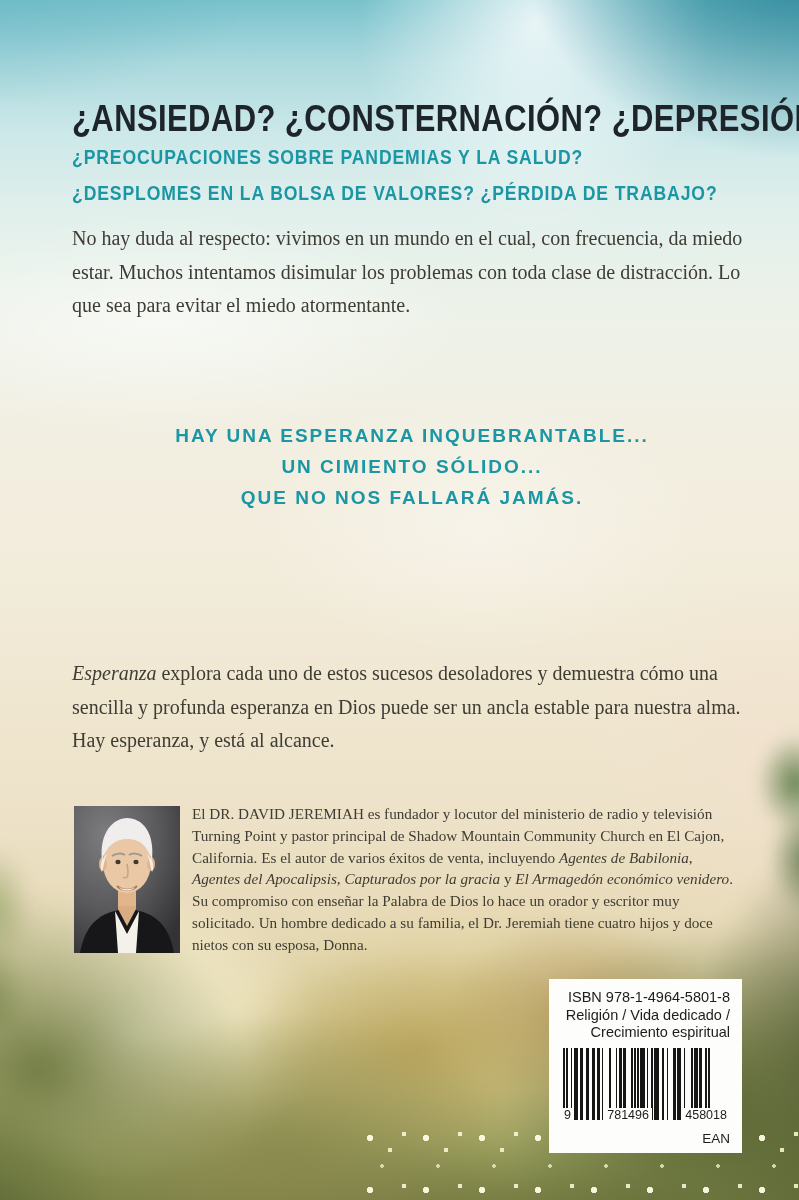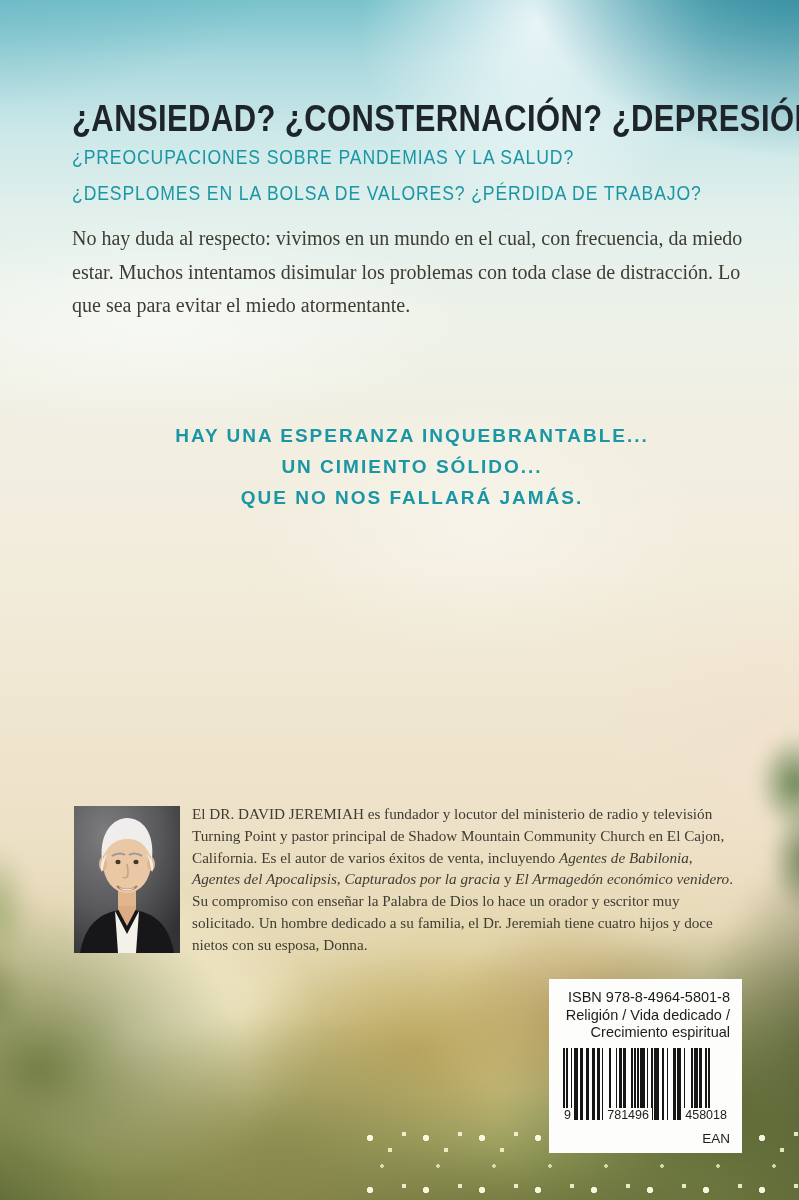--- a/index.html
+++ b/index.html
@@ -55,21 +55,21 @@
     background-size:56px 52px;
   }
   .content{position:absolute; inset:0;}
   .abs{position:absolute; left:72px; width:680px;}
   .headline{
     top:98px; font-family:"Liberation Sans", sans-serif; font-weight:bold;
     font-size:36px; letter-spacing:.5px; white-space:nowrap;
   }
   .squeeze{display:inline-block; transform:scaleX(.86); transform-origin:left center;}
   .subhead{
-    font-family:"Liberation Sans", sans-serif; font-weight:normal;
+    font-family:"Liberation Sans", sans-serif; font-weight:bold;
     font-size:20px; letter-spacing:1px; white-space:nowrap;
   }
   .squeeze2{display:inline-block; transform:scaleX(.88); transform-origin:left center;}
   .body-par{font-size:20px; line-height:33.5px;}
   .it{font-style:italic;}
   .teal-block{
     top:420px; text-align:center; font-family:"Liberation Sans", sans-serif;
     font-weight:bold; font-size:19px; letter-spacing:2px; line-height:31px;
   }
   .bio-photo{position:absolute; left:74px; top:806px; width:106px; height:147px;}
@@ -119,20 +119,21 @@
     <div class="abs body-par" style="top:222px; color:#3f3c34">No hay duda al respecto: vivimos en un mundo en el cual, con frecuencia, da miedo estar. Muchos intentamos disimular los problemas con toda clase de distracción. Lo que sea para evitar el miedo atormentante.</div>
 
 
     <div class="abs teal-block" style="color:#1b96a4">
       <div>HAY UNA ESPERANZA INQUEBRANTABLE...</div>
       <div>UN CIMIENTO SÓLIDO...</div>
       <div>QUE NO NOS FALLARÁ JAMÁS.</div>
     </div>
 
 
+    <div class="abs body-par" style="top:657px; color:#3f3c34"><span class="it">Esperanza</span><span> explora cada uno de estos sucesos desoladores y demuestra cómo una sencilla y profunda esperanza en Dios puede ser un ancla estable para nuestra alma. Hay esperanza, y está al alcance.</span></div>
 
     <div class="bio-photo">
       <svg width="106" height="147" viewBox="0 0 106 147" xmlns="http://www.w3.org/2000/svg">
         <defs>
           <radialGradient id="pbg" cx="30%" cy="20%" r="90%">
             <stop offset="0%" stop-color="#7d7d80"></stop>
             <stop offset="55%" stop-color="#5a5a5d"></stop>
             <stop offset="100%" stop-color="#333336"></stop>
           </radialGradient>
         </defs>
@@ -153,21 +154,21 @@
         <ellipse cx="62" cy="56" rx="2.6" ry="2.2" fill="#40372e"></ellipse>
         <path d="M53,58 C54,64 55,68 53,71 C52,72 50,72 49,71" stroke="#caa27e" stroke-width="1.6" fill="none"></path>
         <path d="M43,80 C48,85 58,85 63,80" stroke="#a9765a" stroke-width="2" fill="none"></path>
         <path d="M45,81 C50,84 56,84 61,81 L59,83 C55,85 51,85 47,83 Z" fill="#f7f3ee"></path>
       </svg>
     </div>
 
     <div class="bio-text" style="color:#3f3c34"><span>El DR. DAVID JEREMIAH es fundador y locutor del ministerio de radio y televisión Turning Point y pastor principal de Shadow Mountain Community Church en El Cajon, California. Es el autor de varios éxitos de venta, incluyendo </span><span class="it">Agentes de Babilonia</span><span>, </span><span class="it">Agentes del Apocalipsis</span><span>, </span><span class="it">Capturados por la gracia</span><span> y </span><span class="it">El Armagedón económico venidero</span><span>. Su compromiso con enseñar la Palabra de Dios lo hace un orador y escritor muy solicitado. Un hombre dedicado a su familia, el Dr. Jeremiah tiene cuatro hijos y doce nietos con su esposa, Donna.</span></div>
 
     <div class="isbn-box" style="color:#1d1d1b">
-      <div class="isbn-line">ISBN 978-8-4964-5801-8</div>
+      <div class="isbn-line">ISBN 978-1-4964-5801-8</div>
       <div class="isbn-line">Religión / Vida dedicado /</div>
       <div class="isbn-line">Crecimiento espiritual</div>
       <div class="barcode">
         <div class="barcode-bars">
             <span class="bar" style="width: 1.55px;"></span>
             <span class="gap" style="width: 1.55px;"></span>
             <span class="bar" style="width: 1.55px;"></span>
             <span class="gap" style="width: 3.1px;"></span>
             <span class="bar" style="width: 1.55px;"></span>
             <span class="gap" style="width: 1.55px;"></span>

